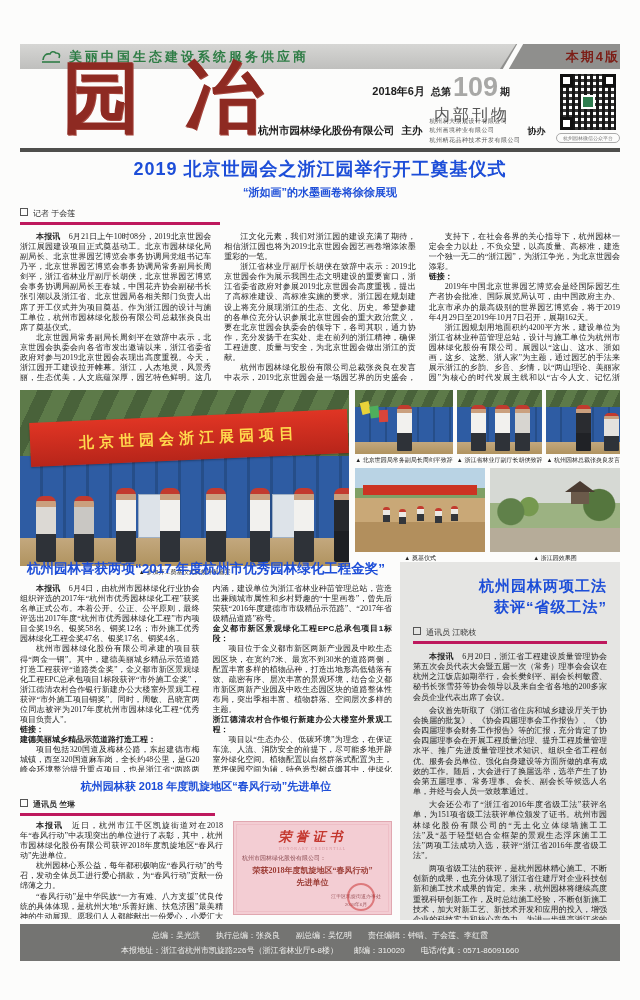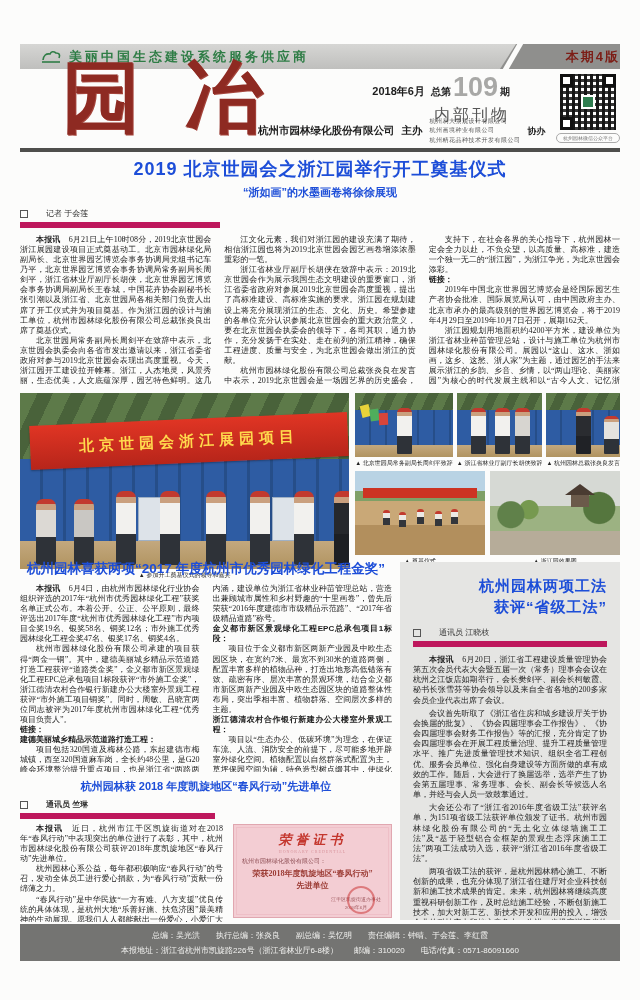--- a/index.html
+++ b/index.html
@@ -40,21 +40,21 @@
                  repeating-linear-gradient(90deg,#1a1a1a 0 3px,#fff 3px 6px);}
   .eye{position:absolute;width:13px;height:13px;border:3px solid #111;background:#fff;box-sizing:border-box;}
   .eye.tl{left:0;top:0}.eye.tr{right:0;top:0}.eye.bl{left:0;bottom:0}
   .qlogo{position:absolute;left:21px;top:21px;width:14px;height:14px;background:#2e7d4f;border:2px solid #fff;box-sizing:border-box;}
   .qr-caption{margin-top:3px;font-size:5px;color:#777;border:1px solid #aaa;border-radius:5px;padding:1px 2px;
               font-family:"Liberation Sans",sans-serif;white-space:nowrap;overflow:hidden;}
   .rule-thick{position:absolute;left:20px;top:148px;width:600px;height:4px;background:#4e4e4c;}
 
   
   h1,h2,h3{font-family:"Liberation Sans",sans-serif;color:#1d4ed8;}
-  .byline{display:flex;align-items:center;gap:18px;font-size:8px;color:#333;border-bottom:6px solid #be185d;
+  .byline{display:flex;align-items:flex-start;gap:5px;font-size:8px;color:#333;border-bottom:3px solid #be185d;
           padding-bottom:3px;font-family:"Liberation Sans",sans-serif;}
   .sq{width:6px;height:6px;border:1px solid #555;flex:0 0 auto;}
   .cols{display:flex;gap:13px;}
   .col{flex:1;overflow:hidden;font-size:8px;line-height:1.26;text-align:justify;}
   .col p,.sb p,.a3-text p{margin:0;text-indent:2em;}
   .lead{font-weight:bold;}
   p.plain{text-indent:0;font-weight:bold;font-family:"Liberation Sans",sans-serif;}
 
   
   .a1{position:absolute;left:20px;top:157px;width:600px;}

